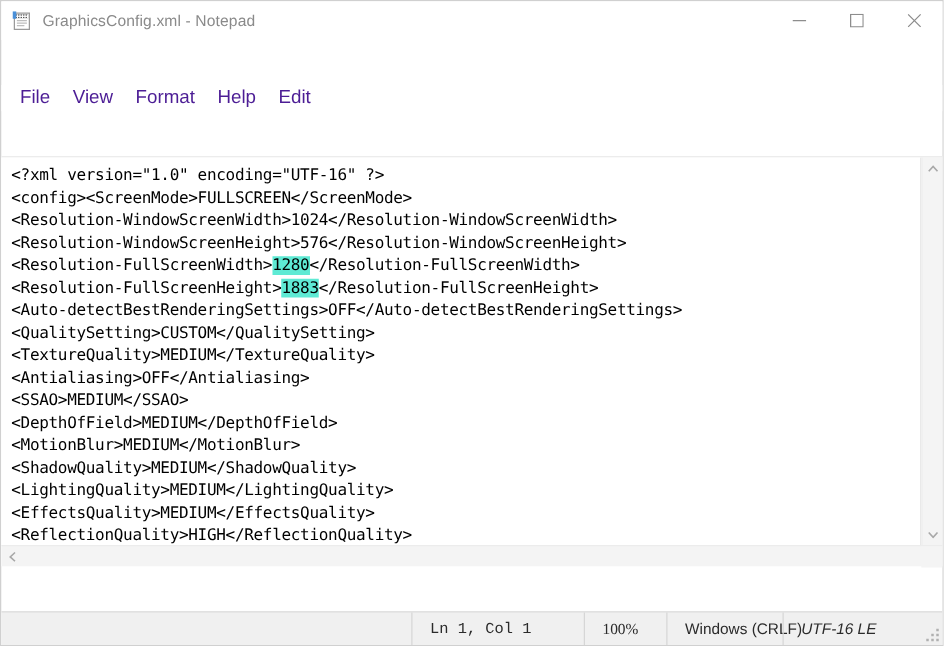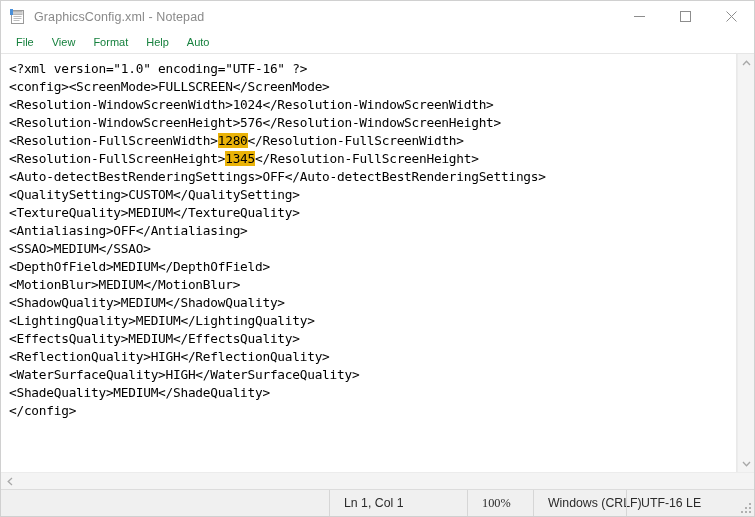--- a/index.html
+++ b/index.html
@@ -15,20 +15,21 @@
   #app {
     position: relative;
     width: 755px;
     height: 517px;
     background: #ffffff;
     box-sizing: border-box;
     border: 1px solid #d0d0d0;
     overflow: hidden;
     display: flex;
     flex-direction: column;
+    gap: 36px;
   }
 
   
   .titlebar {
     height: 31px;
     min-height: 31px;
     background: #ffffff;
     display: flex;
     align-items: center;
     position: relative;
@@ -67,22 +68,22 @@
   
   .menubar {
     height: 21px;
     min-height: 21px;
     background: #ffffff;
     display: flex;
     align-items: center;
     padding-left: 6px;
   }
   .menu-item {
-    font-size: 11px;
-    color: #15803d;
+    font-size: 15px;
+    color: #4c1d95;
     padding: 2px 9px 3px 9px;
     white-space: nowrap;
     line-height: 14px;
   }
 
   
   .body-wrap {
     flex: 1;
     display: flex;
     flex-direction: column;
@@ -107,21 +108,21 @@
     font-family: "DejaVu Sans Mono", "Liberation Mono", monospace;
     font-size: 12.8px;
     line-height: 18px;
     color: #000000;
     white-space: pre;
     padding: 6px 0 0 8px;
     margin: 0;
     letter-spacing: -0.25px;
   }
   .hl {
-    background: #eab308;
+    background: #5eead4;
   }
 
   
   .vscroll {
     width: 17px;
     min-width: 17px;
     background: #f4f4f4;
     border-left: 1px solid #ececec;
     display: flex;
     flex-direction: column;
@@ -180,24 +181,24 @@
     height: 100%;
     display: flex;
     align-items: center;
     border-left: 1px solid #d6d6d6;
     box-sizing: border-box;
     font-size: 12.3px;
     color: #2b2b2b;
     padding-left: 14px;
     white-space: nowrap;
   }
-  .cell-ln   { width: 138px; flex: none; }
+  .cell-ln   { width: 138px; flex: none; font-family: Liberation Mono, monospace; }
   .cell-zoom { width: 66px;  flex: none; font-family: Liberation Serif, serif; }
   .cell-eol  { width: 93px;  flex: none; }
-  .cell-enc  { flex: 1; }
+  .cell-enc  { flex: 1; font-style: italic; }
   .grip {
     position: absolute;
     right: 3px;
     bottom: 3px;
     width: 11px;
     height: 11px;
   }
   .grip i {
     position: absolute;
     width: 2px;
@@ -246,32 +247,32 @@
         </svg>
       </div>
     </div>
   </div>
 
   <div class="menubar">
     <div class="menu-item">File</div>
     <div class="menu-item">View</div>
     <div class="menu-item">Format</div>
     <div class="menu-item">Help</div>
-    <div class="menu-item">Auto</div>
+    <div class="menu-item">Edit</div>
   </div>
 
   <div class="body-wrap">
     <div class="edit-row">
       <div class="editor">
         <pre class="editor-text" id="editor-text">&lt;?xml version="1.0" encoding="UTF-16" ?&gt;
 &lt;config&gt;&lt;ScreenMode&gt;FULLSCREEN&lt;/ScreenMode&gt;
 &lt;Resolution-WindowScreenWidth&gt;1024&lt;/Resolution-WindowScreenWidth&gt;
 &lt;Resolution-WindowScreenHeight&gt;576&lt;/Resolution-WindowScreenHeight&gt;
 &lt;Resolution-FullScreenWidth&gt;<span class="hl">1280</span>&lt;/Resolution-FullScreenWidth&gt;
-&lt;Resolution-FullScreenHeight&gt;<span class="hl">1345</span>&lt;/Resolution-FullScreenHeight&gt;
+&lt;Resolution-FullScreenHeight&gt;<span class="hl">1883</span>&lt;/Resolution-FullScreenHeight&gt;
 &lt;Auto-detectBestRenderingSettings&gt;OFF&lt;/Auto-detectBestRenderingSettings&gt;
 &lt;QualitySetting&gt;CUSTOM&lt;/QualitySetting&gt;
 &lt;TextureQuality&gt;MEDIUM&lt;/TextureQuality&gt;
 &lt;Antialiasing&gt;OFF&lt;/Antialiasing&gt;
 &lt;SSAO&gt;MEDIUM&lt;/SSAO&gt;
 &lt;DepthOfField&gt;MEDIUM&lt;/DepthOfField&gt;
 &lt;MotionBlur&gt;MEDIUM&lt;/MotionBlur&gt;
 &lt;ShadowQuality&gt;MEDIUM&lt;/ShadowQuality&gt;
 &lt;LightingQuality&gt;MEDIUM&lt;/LightingQuality&gt;
 &lt;EffectsQuality&gt;MEDIUM&lt;/EffectsQuality&gt;

